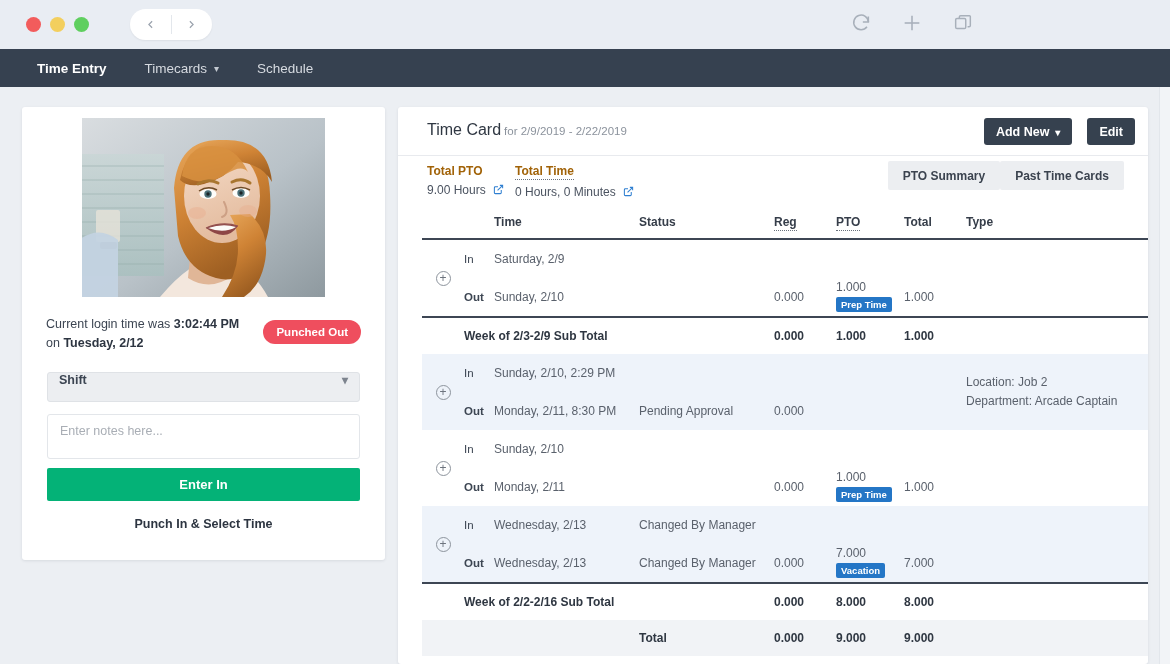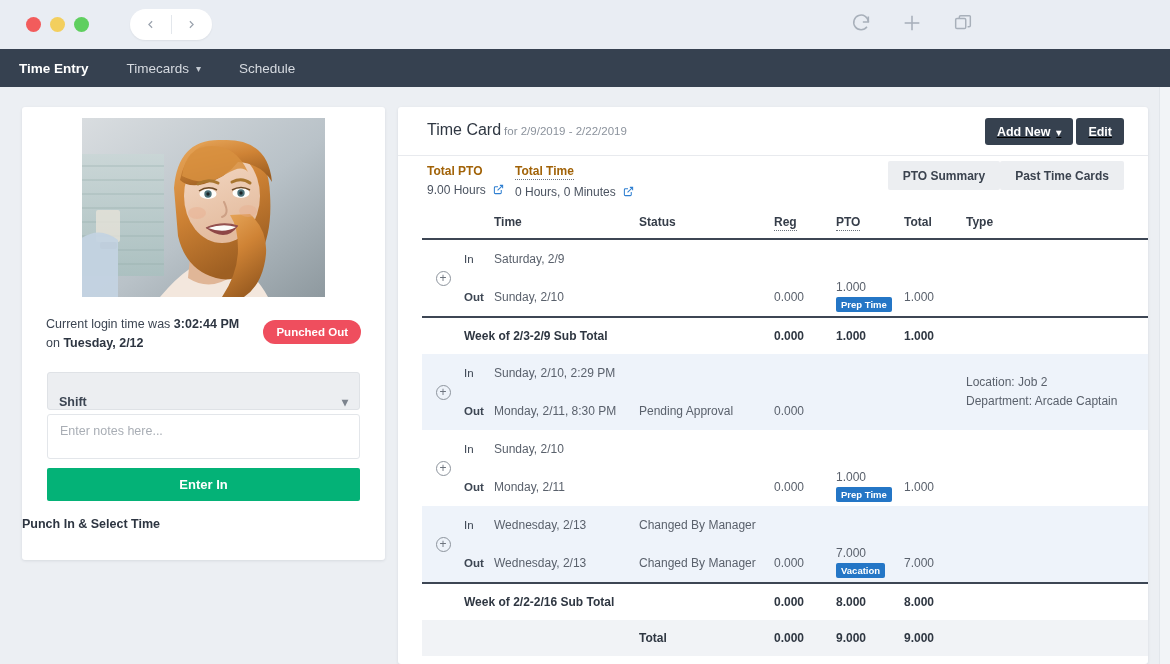--- a/index.html
+++ b/index.html
@@ -45,21 +45,21 @@
     display: flex; gap: 29px; align-items: center;
   }
   .chrome-icon { color: #a8b0ba; width: 22px; height: 22px; display:block; }
 
   
   .appnav {
     position: absolute; left: 0; top: 49px;
     width: 1170px; height: 38px;
     background: #364150;
   }
-  .appnav-inner { display: flex; align-items: center; height: 38px; }
+  .appnav-inner { display: flex; align-items: center; height: 38px; padding-left: 18px; }
   .appnav-item {
     color: #d6dae0;
     font-size: 13.5px;
     padding: 0 19px;
     height: 38px;
     display: flex; align-items: center;
     white-space: nowrap;
   }
   .appnav-item.active { color: #ffffff; font-weight: bold; }
   .appnav-item .caret-dn { margin-left: 7px; font-size: 10px; color:#c3c9d1; }
@@ -105,25 +105,25 @@
   .punched-badge {
     position: absolute; right: 24px; top: 213px;
     background: #ef4e5e; color: #fff;
     font-size: 11.5px; font-weight: bold;
     padding: 6px 13px; border-radius: 12px;
     white-space: nowrap;
   }
 
   .shift-select {
     position: absolute; left: 25px; top: 265px;
-    width: 313px; height: 38px;
+    width: 313px; height: 30px;
     background: #eceef1;
     border: 1px solid #dfe2e6;
     border-radius: 3px;
-    display: flex; align-items: flex-end;
+    display: flex; align-items: flex-start;
     padding: 0 11px;
     font-size: 12.5px; font-weight: bold; color: #3c4552;
   }
   .shift-select .chev { margin-left: auto; color: #7d848e; font-size: 12px; }
 
   .notes-input {
     position: absolute; left: 25px; top: 307px;
     width: 313px; height: 45px;
     border: 1px solid #e3e6ea; border-radius: 3px;
     background: #fff;
@@ -138,21 +138,21 @@
     position: absolute; left: 25px; top: 361px;
     width: 313px; height: 33px;
     background: #04b277; color: #fff;
     border: none; border-radius: 2px;
     font-size: 13px; font-weight: bold;
     font-family: "Liberation Sans", sans-serif;
     cursor: pointer;
   }
   .punch-link {
     position: absolute; left: 0; top: 410px; width: 363px;
-    text-align: left;
+    text-align: center;
     font-size: 12.5px; font-weight: bold; color: #2d3541;
   }
 
   
   .right-card {
     position: absolute; left: 398px; top: 20px;
     width: 750px; height: 557px;
     background: #ffffff;
     border-radius: 3px;
     box-shadow: 0 1px 3px rgba(25,35,60,.10);
@@ -168,21 +168,21 @@
   }
   .rc-title .sub { font-size: 11.5px; color: #8b929c; margin-left: 3px; }
 
   .btn-dark {
     background: #36414f; color: #fff; border: none;
     font-family: "Liberation Sans", sans-serif;
     font-size: 12.5px; font-weight: bold;
     border-radius: 3px; cursor: pointer;
     height: 27px; padding: 0 12px;
   }
-  .hdr-btns { position: absolute; right: 24px; top: 11px; display: flex; gap: 3px; text-decoration: underline; }
+  .hdr-btns { position: absolute; right: 13px; top: 11px; display: flex; gap: 15px; }
   .hdr-btns .chev { font-size: 10px; margin-left: 6px; }
 
   .rc-summary { position: relative; height: 53px; }
   .sum-block { position: absolute; top: 8px; font-size: 12px; }
   .sum-lbl { font-weight: bold; color: #a16207; display: inline-block; }
   .sum-lbl.dotted { border-bottom: 1px dotted #6a727d; padding-bottom: 1px; }
   .sum-val { color: #4b5360; margin-top: 5px; font-size: 12px; }
   .ext-icon { color: #2f7fd1; margin-left: 4px; display:inline-block; vertical-align:-1px; }
 
   .sum-btns { position: absolute; right: 24px; top: 5px; display: flex; gap: 0; }

